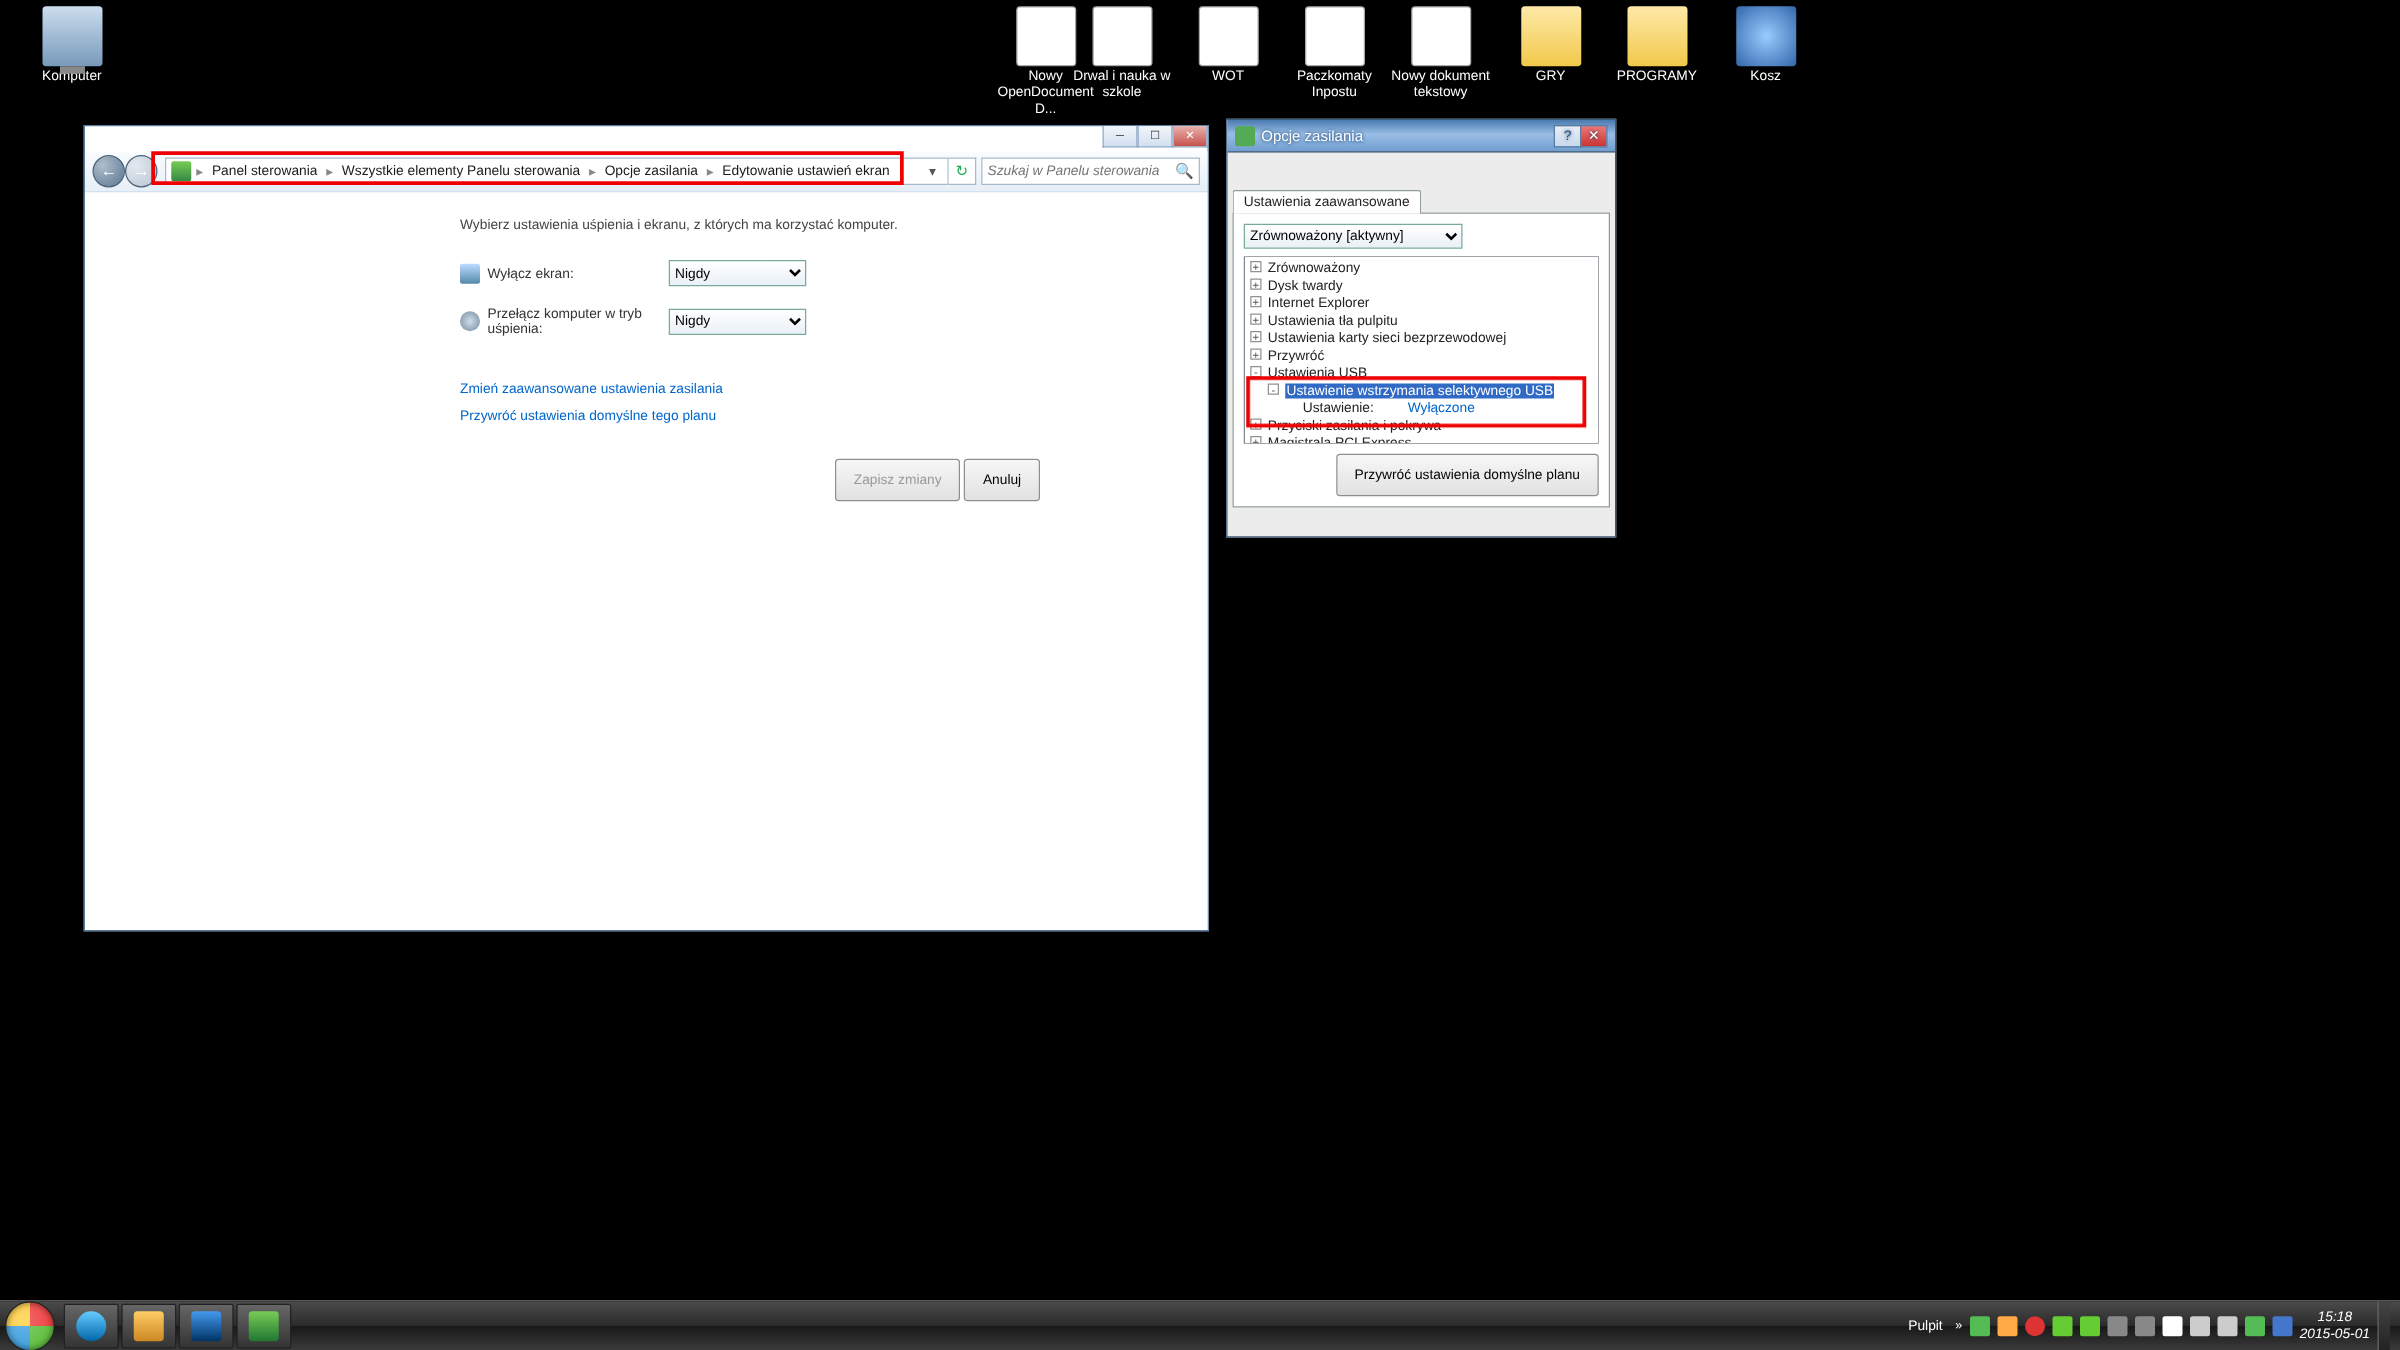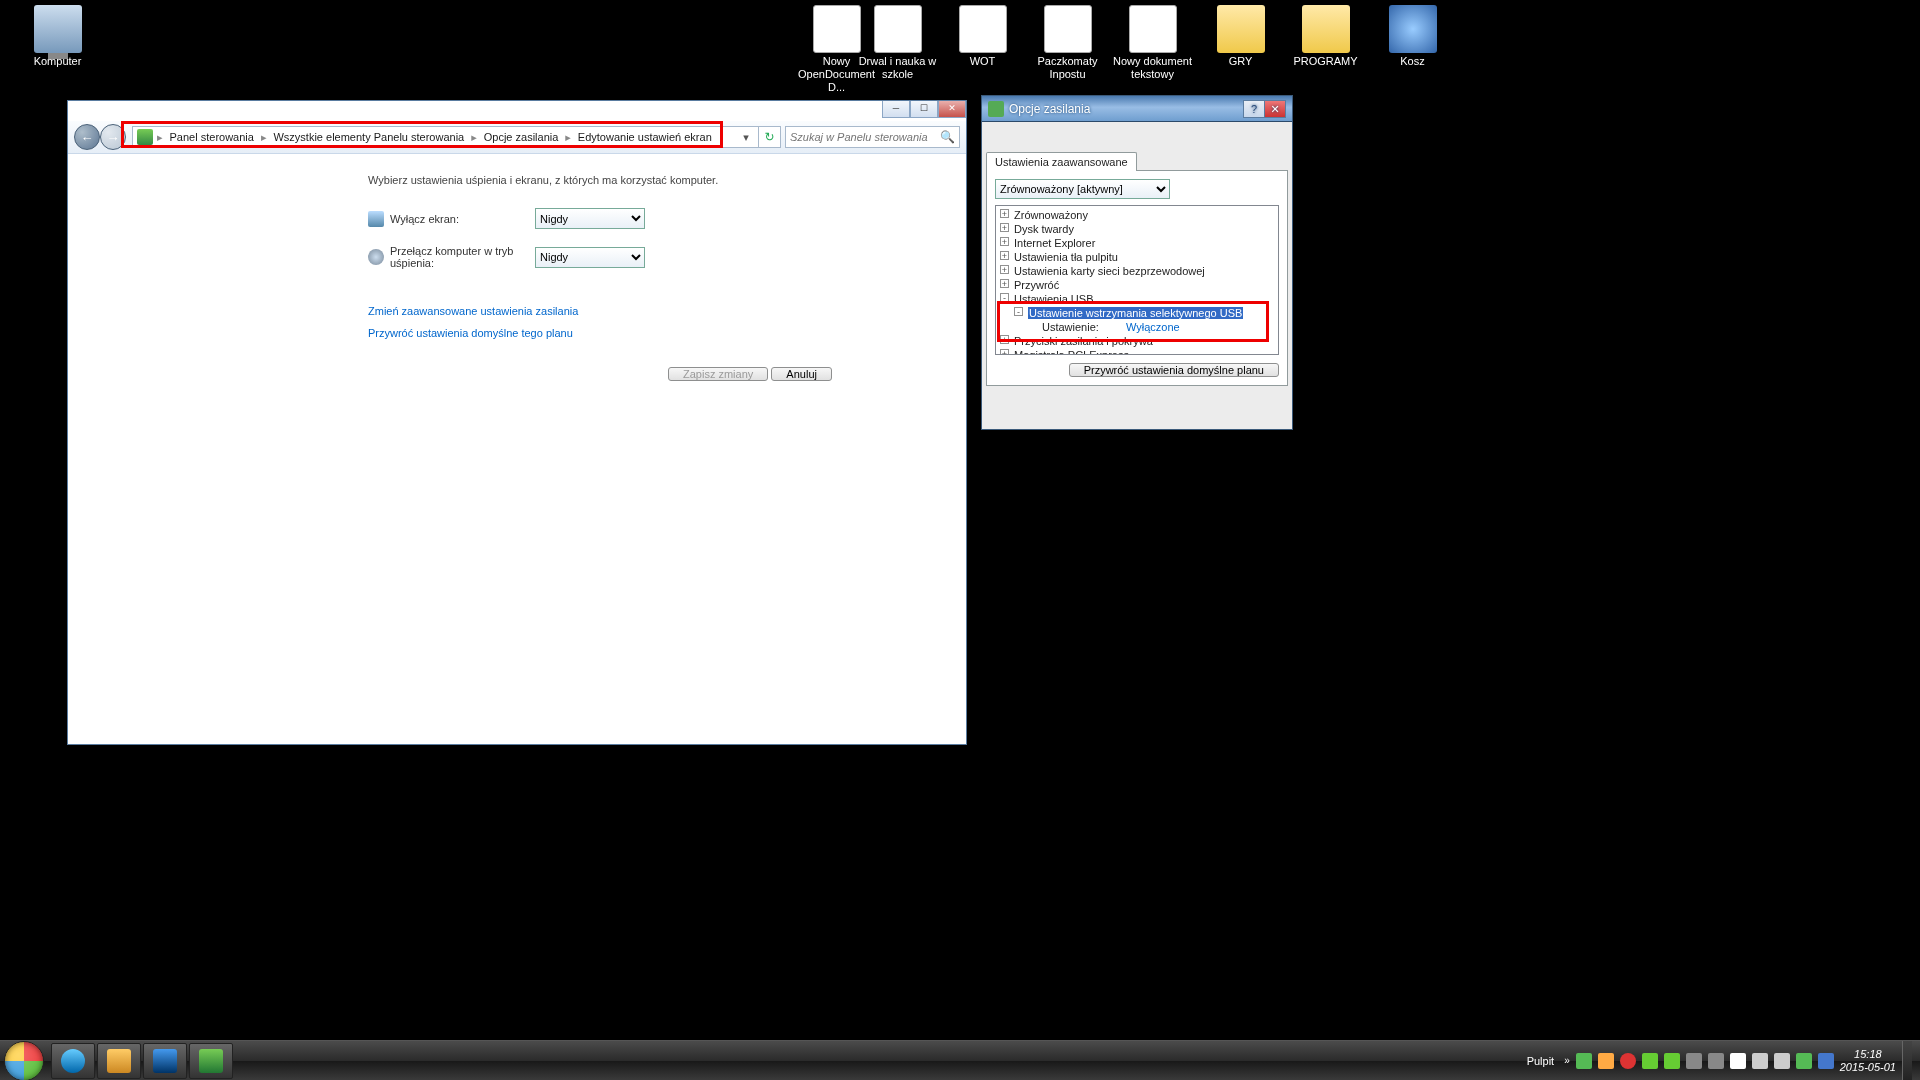--- a/index.html
+++ b/index.html
@@ -37,21 +37,21 @@
 
 .content { padding: 20px 40px 20px 300px; background: #fff; height: calc(100% - 53px); color: #333; font-size: 11px; position: relative; }
 .content h1 { color: #003399; font-size: 13px; font-weight: normal; margin-bottom: 8px; }
 .content .sub { color: #444; margin-bottom: 22px; }
 .setting-row { display: flex; align-items: center; margin-bottom: 16px; }
 .setting-row .ico-s { width: 16px; height: 16px; margin-right: 6px; background: #8ab; border-radius: 2px; }
 .setting-row .lab { width: 145px; }
 .setting-row select { width: 110px; height: 21px; font-size: 11px; border: 1px solid #7a9; background: linear-gradient(#fff,#e9f0f7); }
 .link { color: #0066cc; cursor: pointer; margin-bottom: 10px; display: block; }
 .btn-row { margin-top: 28px; text-align: left; padding-left: 300px; }
-.win-btn { height: 14px; padding: 0 14px; font-size: 11px; background: linear-gradient(#f7f7f7,#e1e1e1); border: 1px solid #8e8f8f; border-radius: 3px; cursor: pointer; }
+.win-btn { height: 34px; padding: 0 14px; font-size: 11px; background: linear-gradient(#f7f7f7,#e1e1e1); border: 1px solid #8e8f8f; border-radius: 3px; cursor: pointer; }
 .win-btn:disabled { color: #9a9a9a; cursor: default; }
 
 
 .red-box { position: absolute; border: 3px solid #e00; pointer-events: none; }
 
 
 .win-dlg { left: 981px; top: 95px; width: 312px; height: 335px; background: #ececec; border: 1px solid #3b5a7a; }
 .dlg-title { height: 26px; background: linear-gradient(#4a7ab0,#99bde5 45%,#6f9ecf); display: flex; align-items: center; padding: 0 6px; color: #fff; font-size: 12px; text-shadow: 0 0 3px #036; border-bottom: 1px solid #2b4a6a; }
 .dlg-title .ticon { width: 16px; height: 16px; background: #5a5; border-radius: 2px; margin-right: 5px; }
 .dlg-title .spacer { flex: 1; }

